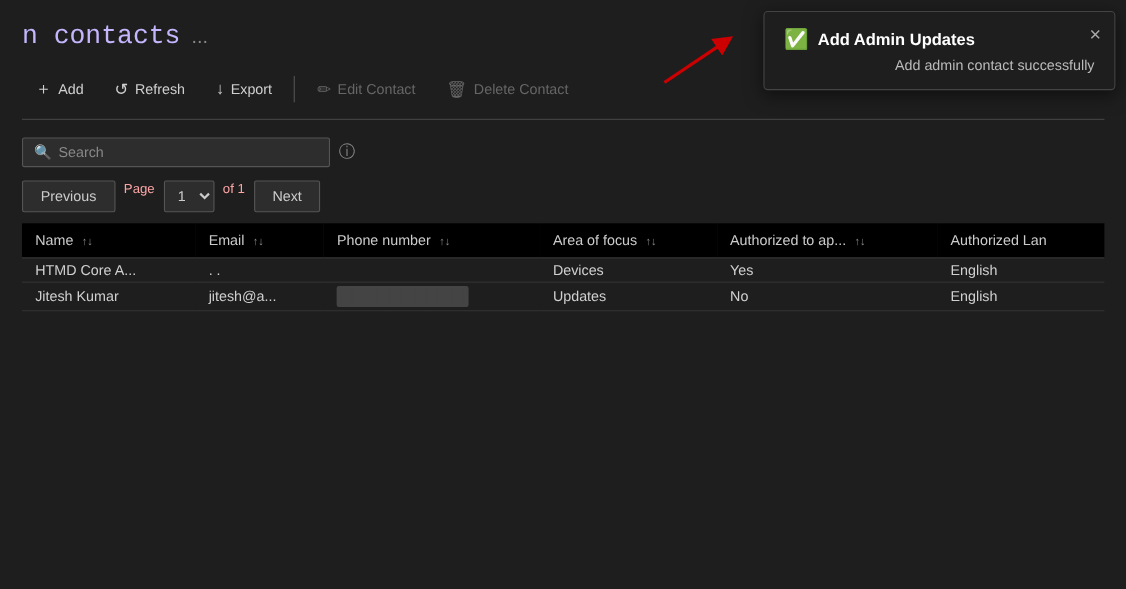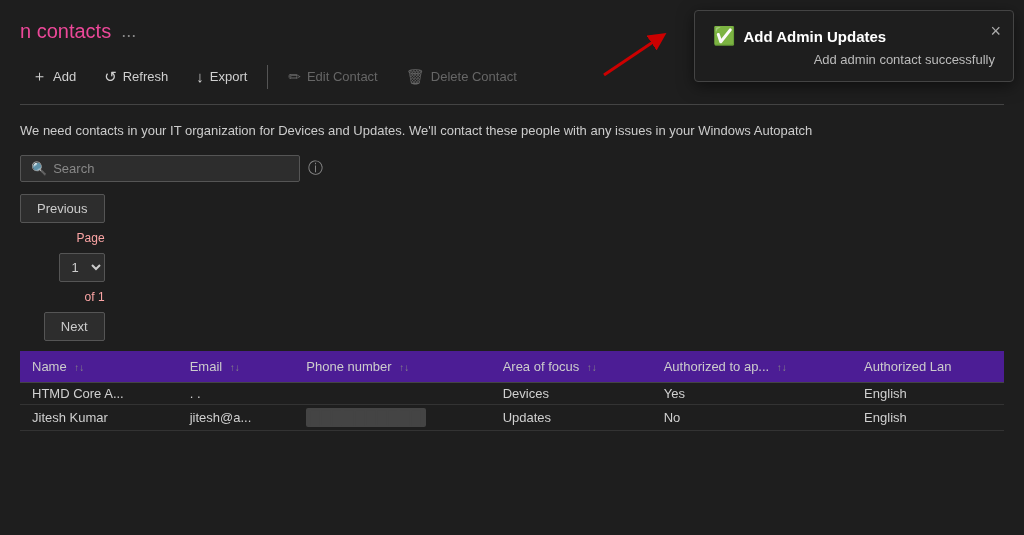--- a/index.html
+++ b/index.html
@@ -23,23 +23,24 @@
     }
 
     .page-title-row {
       display: flex;
       align-items: center;
       gap: 10px;
       margin-bottom: 18px;
     }
 
     .page-title {
-      font-size: 20px;
+      font-size: 24px;
       font-weight: 300;
-      color: #ec4899;
+      color: #c4b5fd;
+      font-family: Liberation Mono, monospace;
     }
 
     .title-ellipsis {
       color: #888;
       font-size: 18px;
       cursor: pointer;
     }
 
     .toolbar {
       display: flex;
@@ -130,23 +131,22 @@
       margin-bottom: 10px;
     }
 
     .records-text {
       color: #ccc;
       font-size: 13px;
     }
 
     .pagination {
       display: flex;
-      align-items: flex-end;
+      align-items: flex-start;
       gap: 8px;
-      flex-direction: column;
     }
 
     .page-btn {
       padding: 6px 16px;
       background: #2d2d2d;
       border: 1px solid #555;
       color: #ccc;
       cursor: pointer;
       font-size: 13px;
       border-radius: 2px;
@@ -166,21 +166,21 @@
       cursor: pointer;
       border-radius: 2px;
     }
 
     .table-container {
       width: 100%;
       border-collapse: collapse;
     }
 
     .table-container th {
-      background: #4c1d95;
+      background: #000000;
       color: #ccc;
       padding: 8px 12px;
       text-align: left;
       font-weight: 500;
       font-size: 13px;
       border-bottom: 1px solid #444;
       white-space: nowrap;
     }
 
     .sort-icon {
@@ -297,21 +297,20 @@
     <button class="toolbar-btn disabled">
       <span class="icon">✏</span>
       <span>Edit Contact</span>
     </button>
     <button class="toolbar-btn disabled">
       <span class="icon">🗑</span>
       <span>Delete Contact</span>
     </button>
   </div>
 
-  <div class="info-text">We need contacts in your IT organization for Devices and Updates. We'll contact these people with any issues in your Windows Autopatch</div>
 
   <div class="search-row">
     <div class="search-box">
       <span>🔍</span>
       <input type="text" placeholder="Search" style="">
     </div>
     <span class="info-icon">ⓘ</span>
   </div>
 
   <div class="records-row">

